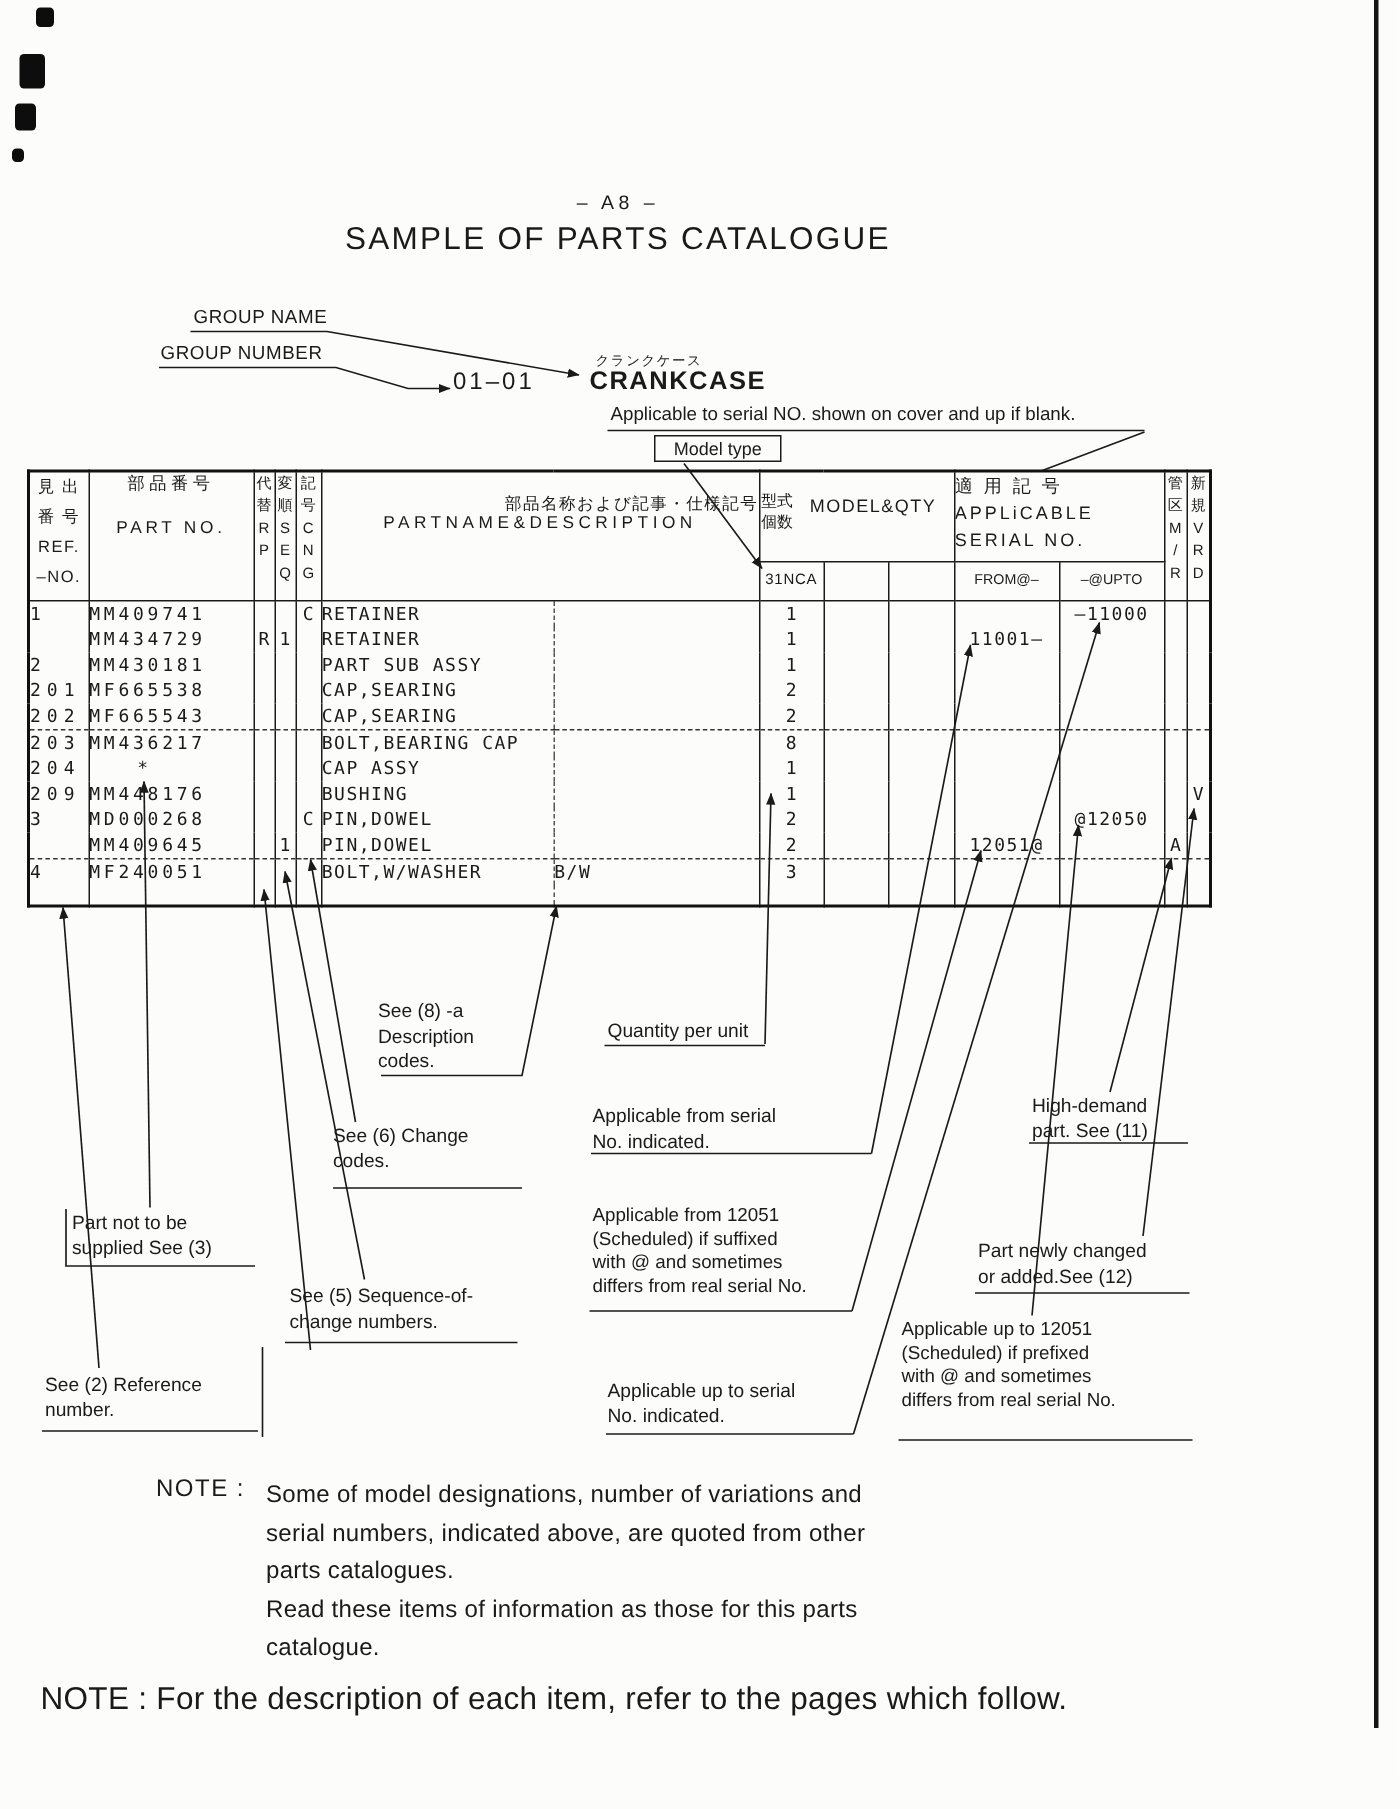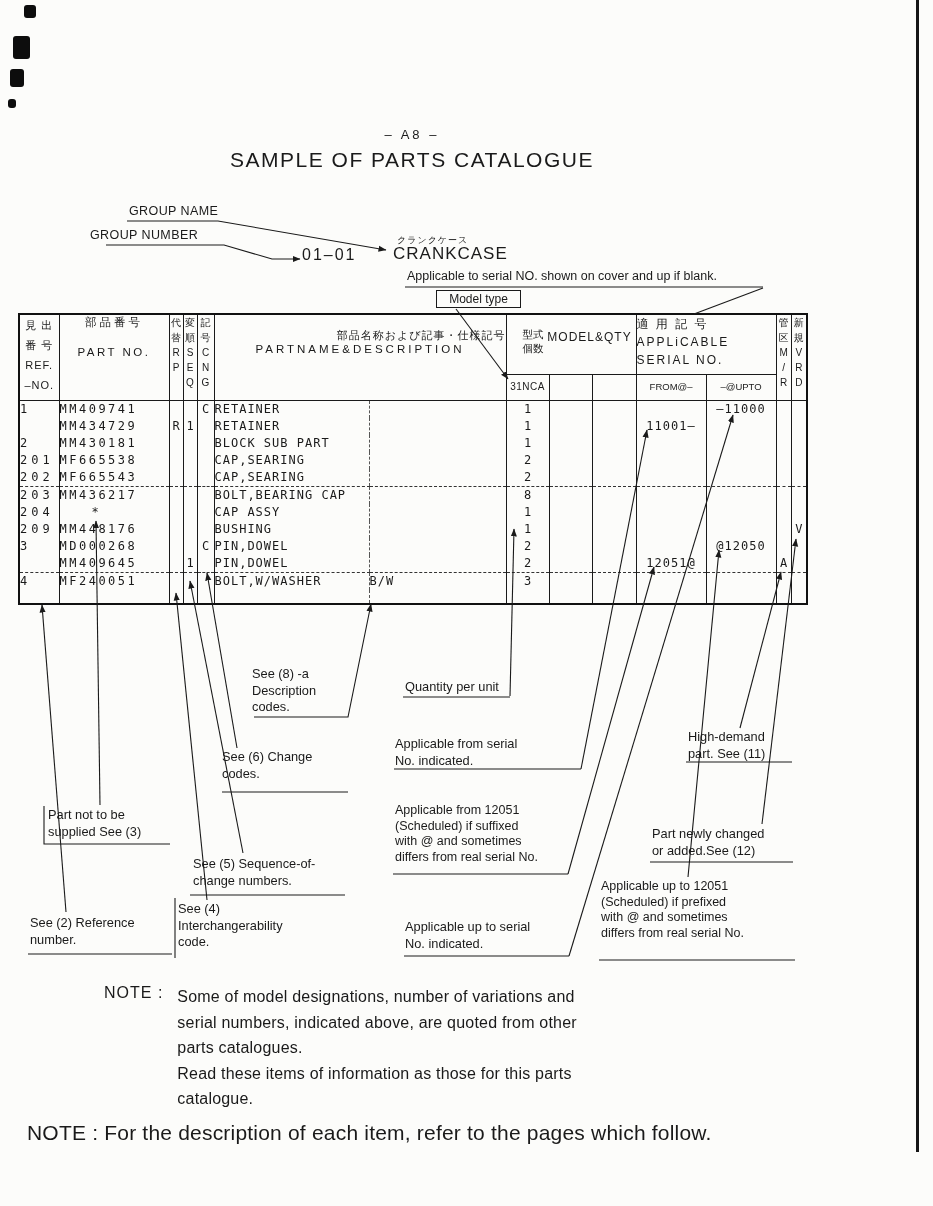--- a/index.html
+++ b/index.html
@@ -5,21 +5,21 @@
   *{margin:0;padding:0;box-sizing:border-box}
   body{background:#ffffff}
   .page{position:relative;width:933px;height:1206px;background:#fcfcfa;font-family:"Liberation Sans",sans-serif;color:#1a1a1a;overflow:hidden}
   .blob{position:absolute;background:#0d0d0d;border-radius:3px}
   .edge-line{position:absolute;left:916px;top:0;width:3px;height:1152px;background:#161616}
   .page-num{position:absolute;left:0;top:127px;width:824px;text-align:center;font-size:13px;letter-spacing:3px}
   .title{position:absolute;left:0;top:148px;width:824px;text-align:center;font-size:21px;letter-spacing:1.5px;font-weight:500}
   .lbl{position:absolute;font-size:12.5px;letter-spacing:.4px}
   .group-number-val{position:absolute;left:302px;top:246px;font-size:16px;letter-spacing:2px;font-weight:500}
   .group-kana{position:absolute;left:397px;top:234px;font-size:9px;letter-spacing:1px}
-  .group-name-val{position:absolute;left:393px;top:244px;font-size:17px;letter-spacing:1px;font-weight:400}
+  .group-name-val{position:absolute;left:393px;top:244px;font-size:17px;letter-spacing:1px;font-weight:700}
   .serial-note{position:absolute;left:407px;top:269px;font-size:12.5px}
   .model-type{position:absolute;left:436px;top:290px;width:85px;height:18px;border:1.2px solid #1a1a1a;font-size:12px;text-align:center;line-height:16px}
   .co{position:absolute;font-size:12.8px;line-height:16.5px;white-space:pre-line}
   .co.small{font-size:12.5px;line-height:15.5px}
   .note1{position:absolute;left:104px;top:984px;display:flex;align-items:flex-start}
   .note1-label{font-size:16px;font-weight:500;letter-spacing:1px;margin-right:14px;white-space:nowrap}
   .note1-text{font-size:16px;line-height:25.5px;white-space:pre-line;letter-spacing:.2px}
   .note2{position:absolute;left:27px;top:1121px;font-size:21px;letter-spacing:.2px}
   .overlay{position:absolute;left:0;top:0;width:933px;height:1206px;pointer-events:none}
 
@@ -32,21 +32,21 @@
   .parts-table tr.dash td{border-bottom:1.4px dashed #333}
   .parts-table tr.filler td{height:14px}
   .h-ref{font-size:11px;line-height:20px;padding-top:3px;text-align:center;letter-spacing:1px;white-space:pre-line}
   .h-part .jp{font-size:11.5px;letter-spacing:3px;text-align:center;margin-top:0}
   .h-part .en{font-size:11.5px;letter-spacing:2.5px;text-align:center;margin-top:16px}
   .h-narrow{font-size:10px;line-height:15px;padding-top:5px;text-align:center;white-space:pre-line}
   .h-desc .jp{font-size:11px;letter-spacing:1px;text-align:right;margin-top:13px}
   .h-desc .en{font-size:11.5px;letter-spacing:3px;text-align:center;}
   .h-model{height:60px}
   .hm-wrap{display:flex;height:100%}
-  .hm-jp{font-size:10.5px;line-height:14px;white-space:pre-line;padding:12px 0 0 16px;text-align:right}
+  .hm-jp{font-size:10.5px;line-height:14px;white-space:pre-line;padding:12px 0 0 1px;text-align:right}
   .hm-en{flex:1;font-size:12px;letter-spacing:1px;text-align:center;margin-top:15px}
   .h-serial{font-size:12px;line-height:18px;letter-spacing:2px;text-align:left;padding-top:3px;white-space:pre-line}
   .h-code{font-size:10px;line-height:23px;text-align:center;letter-spacing:.5px}
   .h-fromto{font-size:9.5px;line-height:23px;text-align:center}
   .col-ref{letter-spacing:4px;padding-left:4px}
   .col-part_no{letter-spacing:2.5px;padding-left:6px}
   .col-part_no.ctr{padding-left:32px}
   .col-rp,.col-seq,.col-cng,.col-mr,.col-vrd{text-align:center}
   .col-desc{letter-spacing:1px;padding-left:4px}
   .col-desc2{border-left:1px dashed #555 !important;letter-spacing:1px;padding-left:4px}
@@ -61,21 +61,21 @@
   <div class="blob" style="left:24px;top:5px;width:12px;height:13px"></div>
   <div class="blob" style="left:13px;top:36px;width:17px;height:23px"></div>
   <div class="blob" style="left:10px;top:69px;width:14px;height:18px"></div>
   <div class="blob" style="left:8px;top:99px;width:8px;height:9px"></div>
   <div class="edge-line"></div>
 
   <div class="page-num">– A8 –</div>
   <div class="title">SAMPLE OF PARTS CATALOGUE</div>
 
   <div class="lbl" style="left:129px;top:204px">GROUP NAME</div>
-  <div class="lbl" style="left:90px;top:228px">GROUP NUMBER</div>
+  <div class="lbl" style="left:107px;top:228px">GROUP NUMBER</div>
   <div class="group-number-val">01–01</div>
   <div class="group-kana">クランクケース</div>
   <div class="group-name-val">CRANKCASE</div>
   <div class="serial-note">Applicable to serial NO. shown on cover and up if blank.</div>
   <div class="model-type">Model type</div>
 
   <table class="parts-table">
     <colgroup>
       <col style="width:40px">
         <col style="width:110px">
@@ -181,21 +181,21 @@
           <td class="col-upto"></td>
           <td class="col-mr"></td>
           <td class="col-vrd"></td>
         </tr>
         <tr>
           <td class="col-ref">2</td>
           <td class="col-part_no">MM430181</td>
           <td class="col-rp"></td>
           <td class="col-seq"></td>
           <td class="col-cng"></td>
-          <td class="col-desc">BLOCK SUB PART</td>
+          <td class="col-desc">PART SUB ASSY</td>
           <td class="col-desc2"></td>
           <td class="col-qty1">1</td>
           <td class="col-qty2"></td>
           <td class="col-qty3"></td>
           <td class="col-from"></td>
           <td class="col-upto"></td>
           <td class="col-mr"></td>
           <td class="col-vrd"></td>
         </tr>
         <tr>
@@ -358,23 +358,20 @@
   <div class="co" style="left:48px;top:807px">Part not to be
 supplied See (3)</div>
   <div class="co small" style="left:395px;top:803px">Applicable from 12051
 (Scheduled) if suffixed
 with @ and sometimes
 differs from real serial No.</div>
   <div class="co" style="left:652px;top:826px">Part newly changed
 or added.See (12)</div>
   <div class="co" style="left:193px;top:856px">See (5) Sequence-of-
 change numbers.</div>
-  <div class="co" style="left:178px;top:901px">See (4)
-Interchangerability
-code.</div>
   <div class="co" style="left:30px;top:915px">See (2) Reference
 number.</div>
   <div class="co" style="left:405px;top:919px">Applicable up to serial
 No. indicated.</div>
   <div class="co small" style="left:601px;top:879px">Applicable up to 12051
 (Scheduled) if prefixed
 with @ and sometimes
 differs from real serial No.</div>
 
   <div class="note1">

